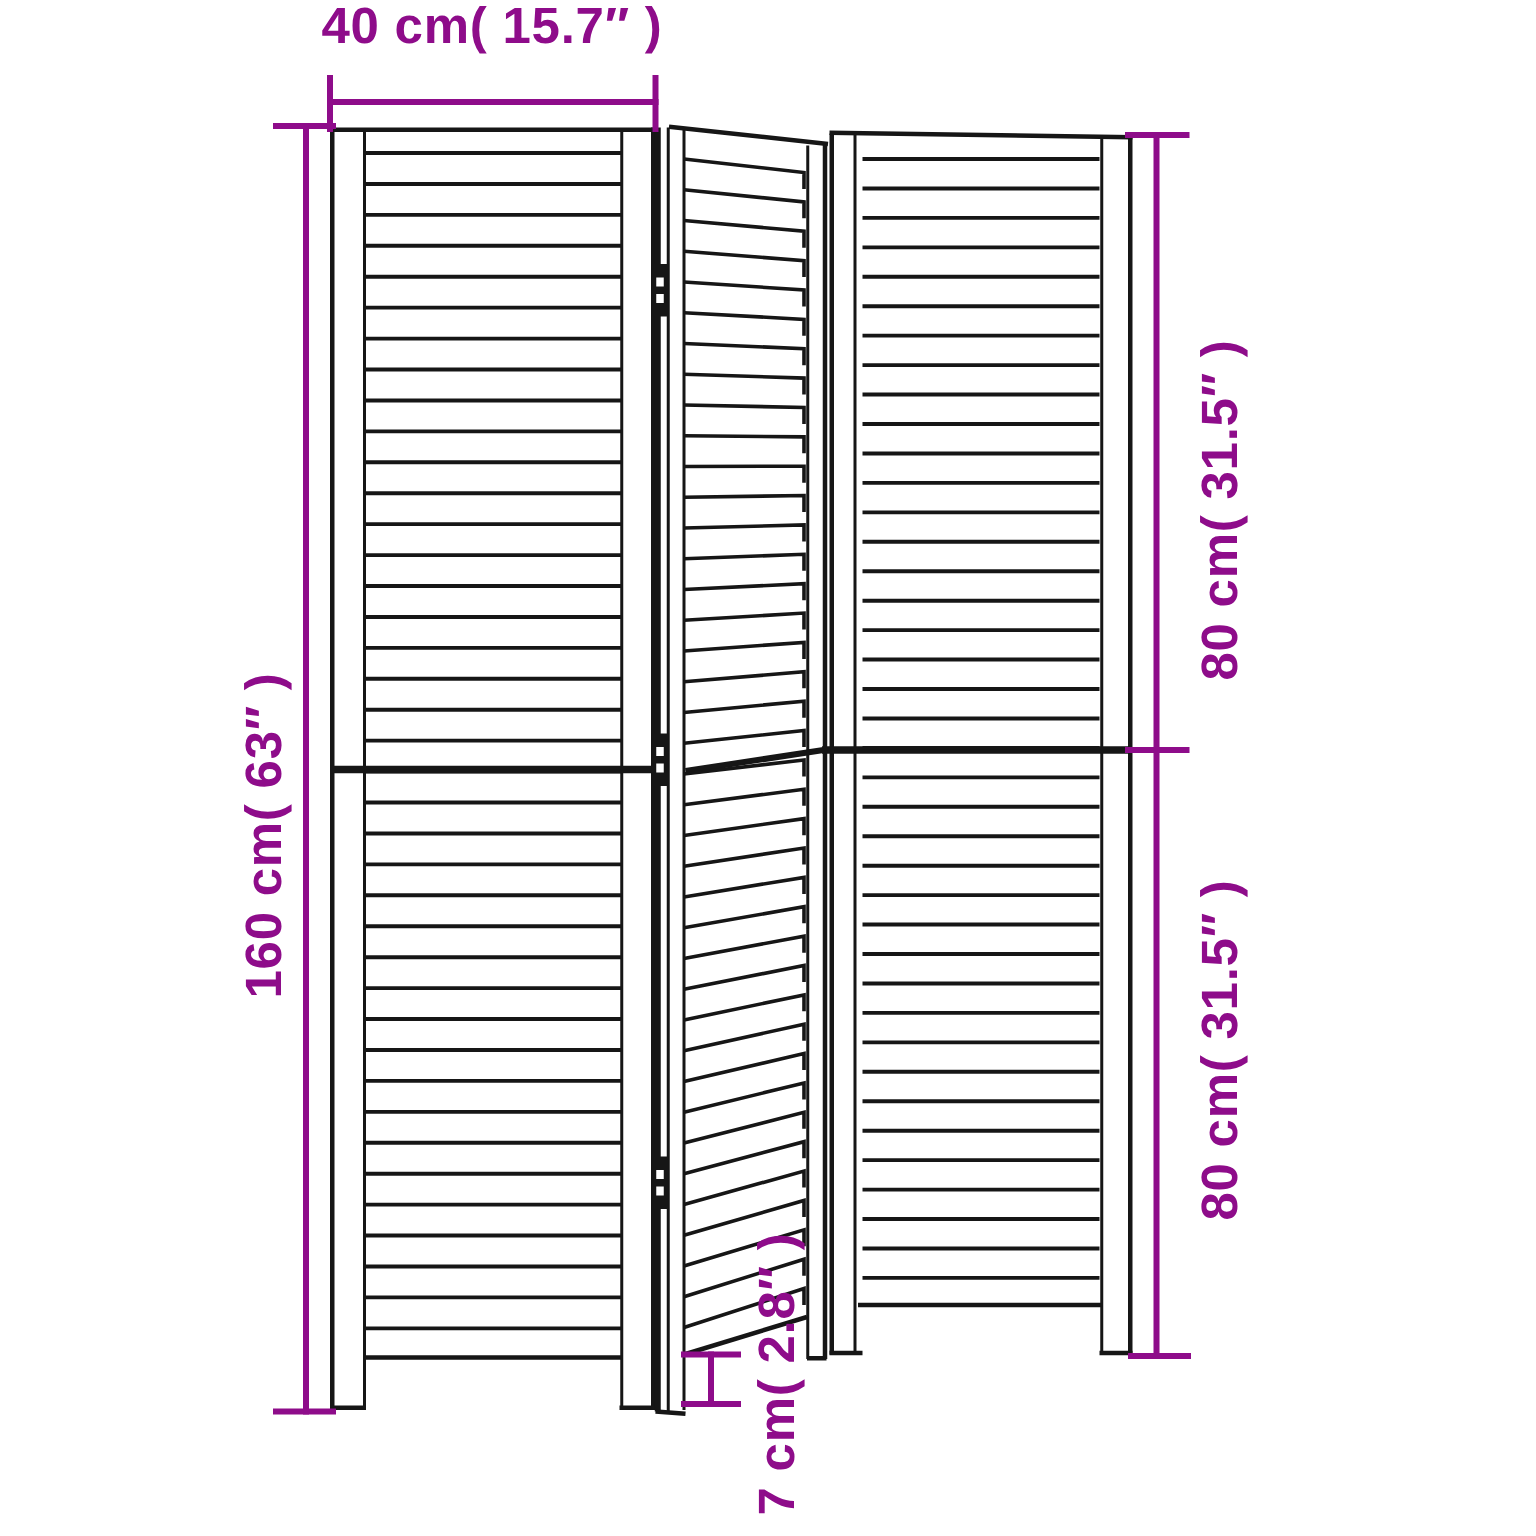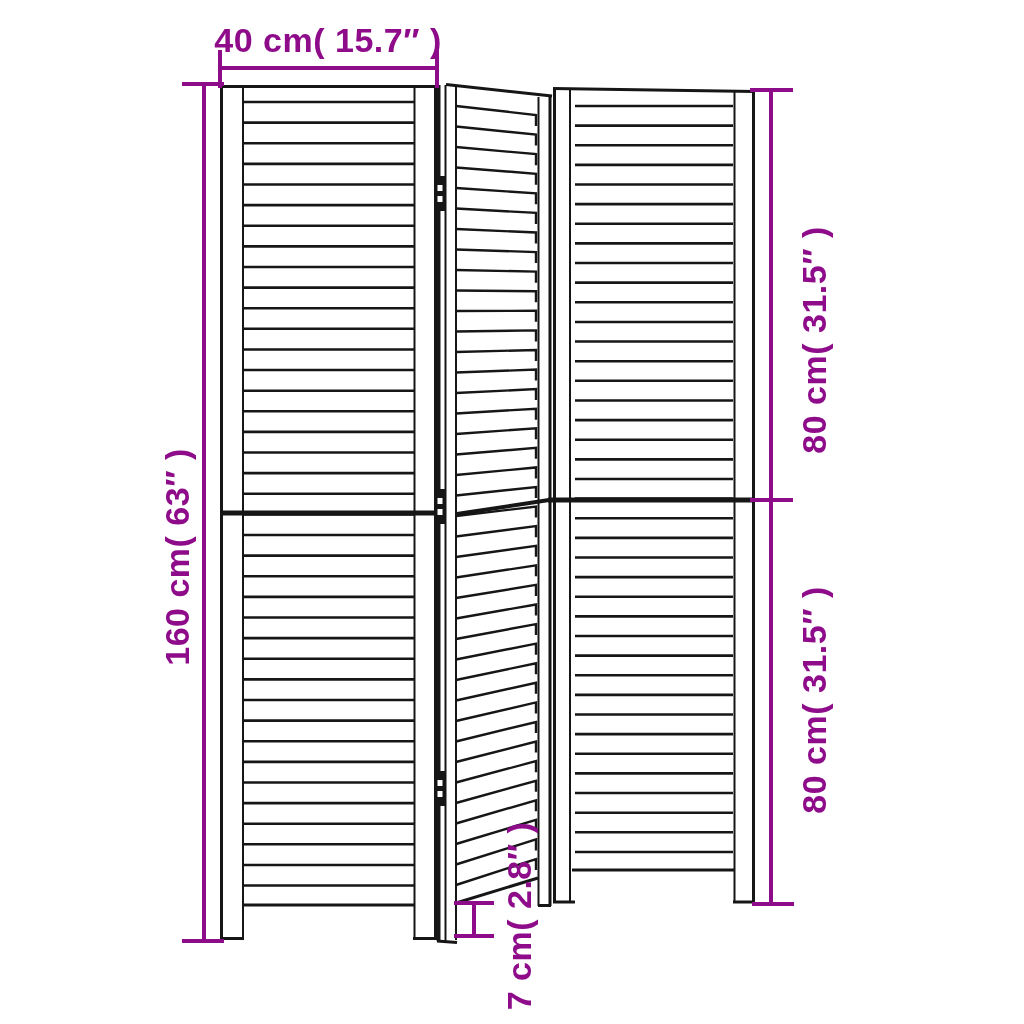--- a/index.html
+++ b/index.html
@@ -222,21 +222,21 @@
       <line x1="752" y1="90" x2="791" y2="90"></line>
       <line x1="752" y1="500" x2="791" y2="500"></line>
       <line x1="754" y1="904" x2="792" y2="904"></line>
 
       <line x1="474" y1="903" x2="474" y2="936"></line>
       <line x1="456" y1="903" x2="492" y2="903"></line>
       <line x1="456" y1="936" x2="492" y2="936"></line>
     </g>
   </svg>
 
-  <div class="dim-label" style="left:328px;top:40px;">40 cm( 15.7″ )</div>
+  <div class="dim-label" style="left:328px;top:18px;">40 cm( 15.7″ )</div>
 
   <div class="dim-label rot" style="left:177px;top:557px;">160 cm( 63″ )</div>
 
   <div class="dim-label rot" style="left:814px;top:340px;">80 cm( 31.5″ )</div>
 
   <div class="dim-label rot" style="left:814px;top:700px;">80 cm( 31.5″ )</div>
 
   <div class="dim-label rot" style="left:519px;top:916px;">7 cm( 2.8″ )</div>
 </div>
 

